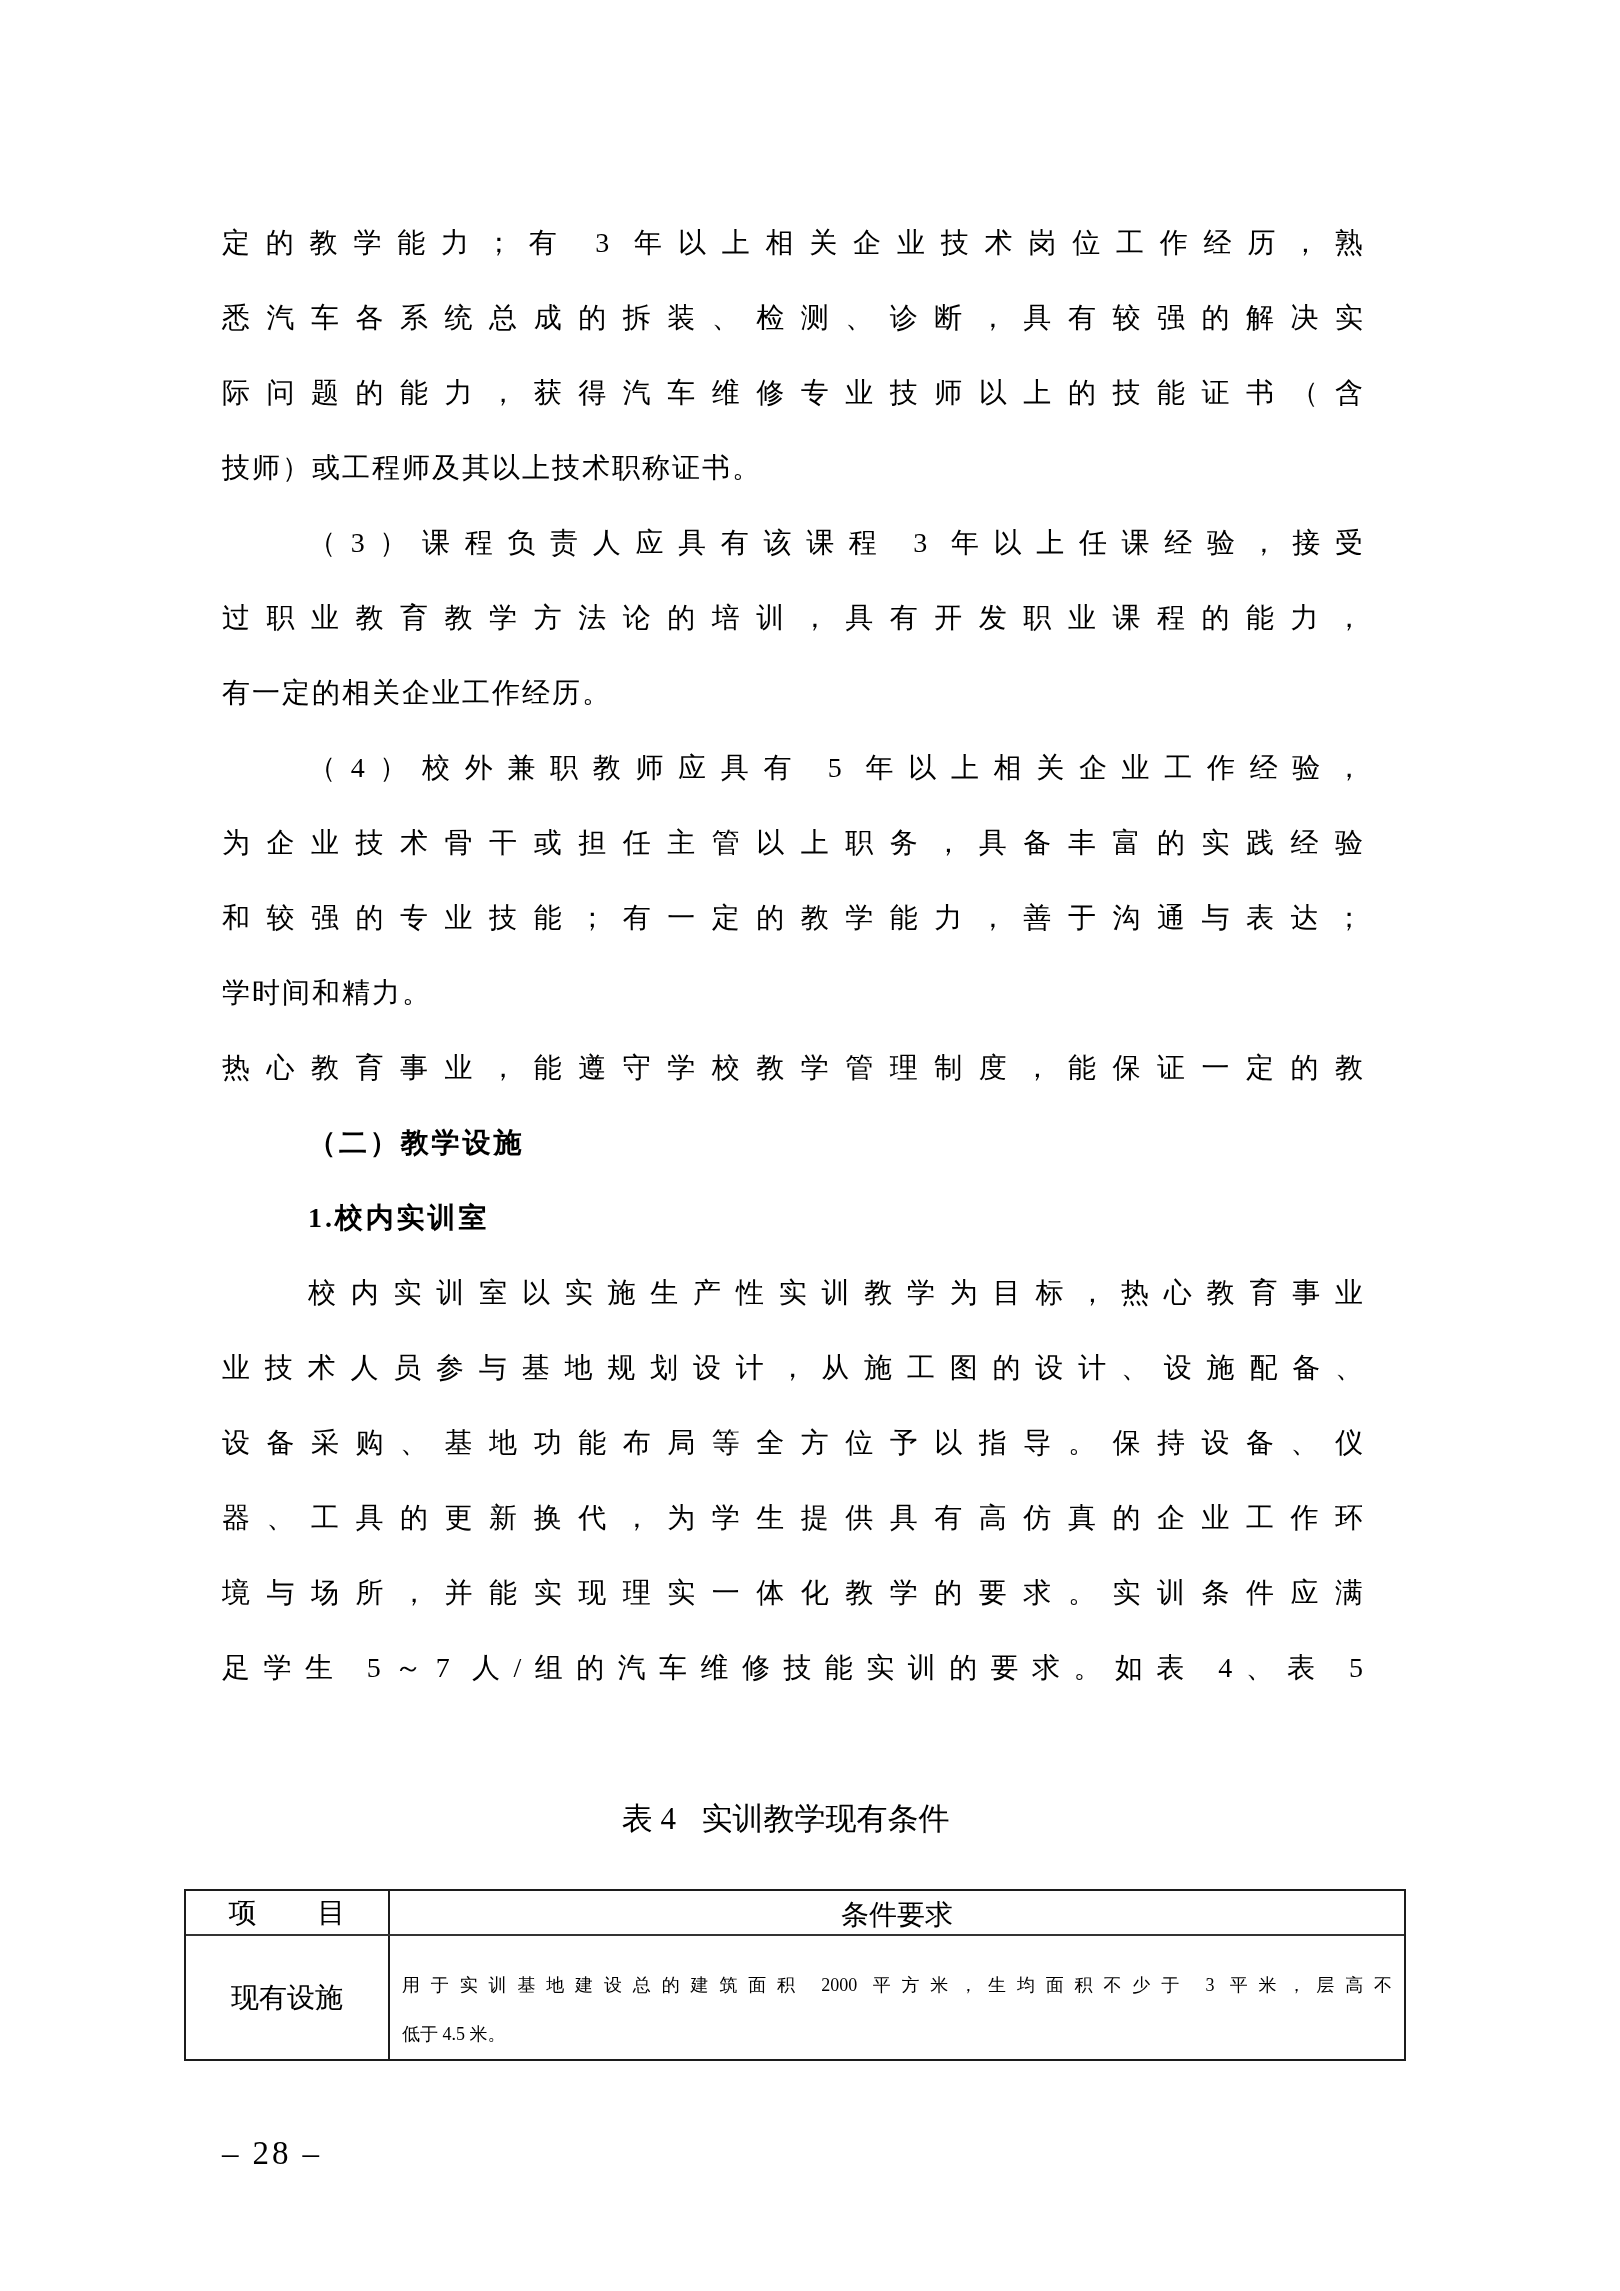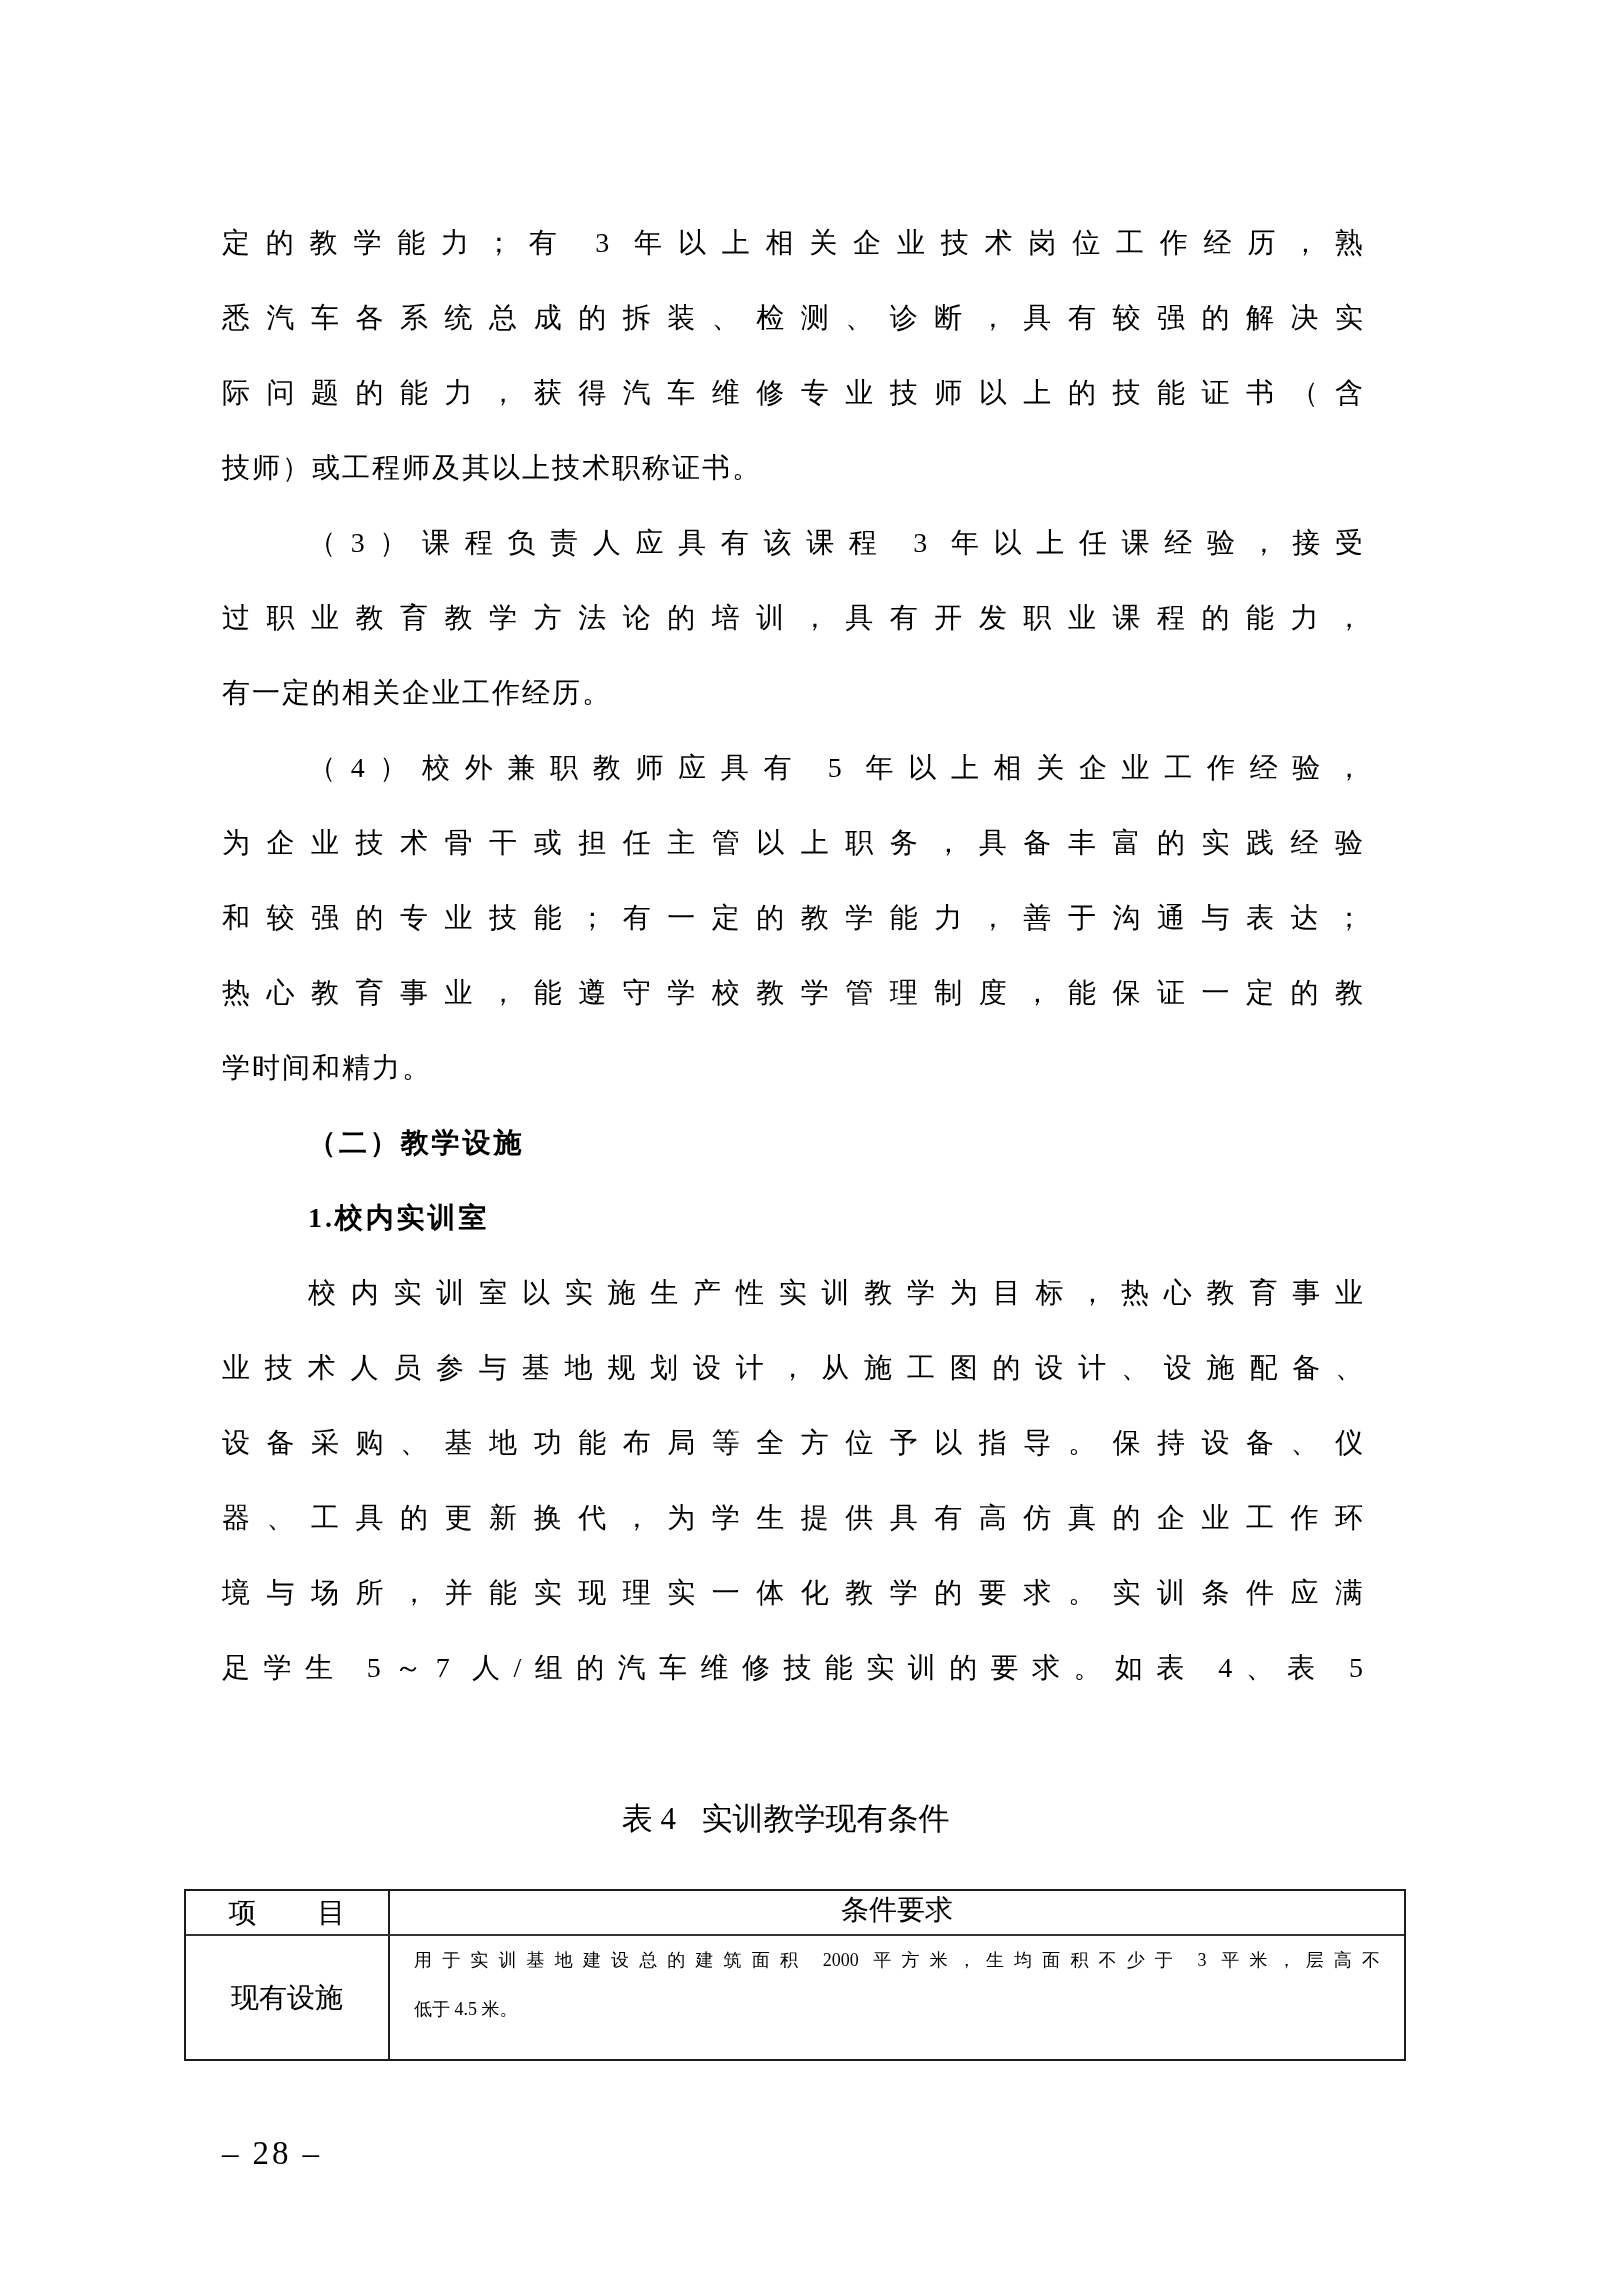--- a/index.html
+++ b/index.html
@@ -42,22 +42,22 @@
   .trow.head{height:43px;border-bottom:2.9px solid #343434;}
   .trow.body{height:123px;}
   .tc{box-sizing:border-box;}
   .c1{
     width:204px;border-right:2px solid #1c1c1c;
     display:flex;align-items:center;justify-content:center;
     font-size:28px;
   }
   .c1 .spread{display:flex;gap:61px;}
   .c2{
-    flex:1;display:flex;flex-direction:column;justify-content:flex-start;
-    padding:0 24px;font-size:28px;
+    flex:1;display:flex;flex-direction:column;justify-content:flex-end;
+    padding:0 12px;font-size:28px;
   }
   .c2.center{align-items:center;}
   .cl{
     height:49px;line-height:49px;font-size:18px;
     text-align:justify;text-align-last:left;text-justify:inter-ideograph;
   }
   .cl.j{text-align-last:justify;}
   
   .pageno{
     position:absolute;left:222px;top:2132px;height:43px;line-height:43px;
@@ -73,22 +73,22 @@
     <div class="ln j">定的教学能力；有 3 年以上相关企业技术岗位工作经历，熟</div>
     <div class="ln j">悉汽车各系统总成的拆装、检测、诊断，具有较强的解决实</div>
     <div class="ln j">际问题的能力，获得汽车维修专业技师以上的技能证书（含</div>
     <div class="ln">技师）或工程师及其以上技术职称证书。</div>
     <div class="ln j ind">（3）课程负责人应具有该课程 3 年以上任课经验，接受</div>
     <div class="ln j">过职业教育教学方法论的培训，具有开发职业课程的能力，</div>
     <div class="ln">有一定的相关企业工作经历。</div>
     <div class="ln j ind">（4）校外兼职教师应具有 5 年以上相关企业工作经验，</div>
     <div class="ln j">为企业技术骨干或担任主管以上职务，具备丰富的实践经验</div>
     <div class="ln j">和较强的专业技能；有一定的教学能力，善于沟通与表达；</div>
+    <div class="ln">学时间和精力。</div>
     <div class="ln j">热心教育事业，能遵守学校教学管理制度，能保证一定的教</div>
-    <div class="ln">学时间和精力。</div>
     <div class="ln hd ind">（二）教学设施</div>
     <div class="ln hd ind">1.校内实训室</div>
     <div class="ln j ind">校内实训室以实施生产性实训教学为目标，热心教育事业</div>
     <div class="ln j">业技术人员参与基地规划设计，从施工图的设计、设施配备、</div>
     <div class="ln j">设备采购、基地功能布局等全方位予以指导。保持设备、仪</div>
     <div class="ln j">器、工具的更新换代，为学生提供具有高仿真的企业工作环</div>
     <div class="ln j">境与场所，并能实现理实一体化教学的要求。实训条件应满</div>
     <div class="ln j">足学生 5～7 人/组的汽车维修技能实训的要求。如表 4、表 5</div>
   </div>
 

